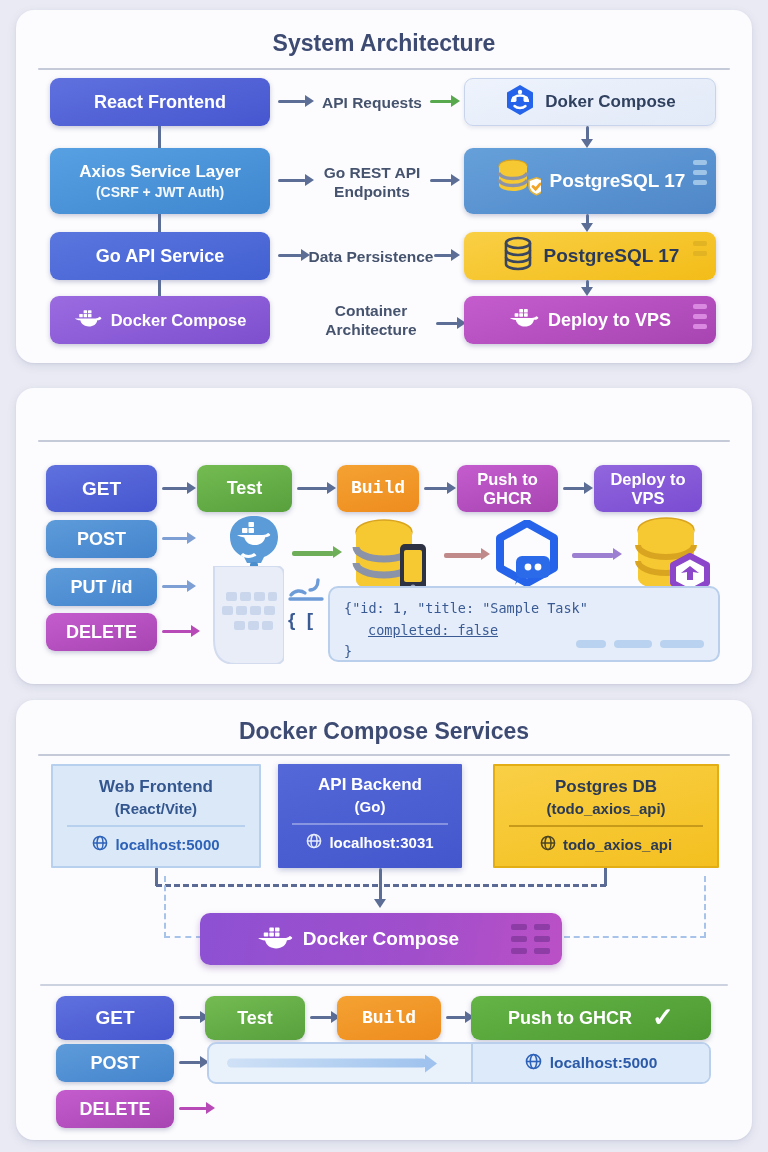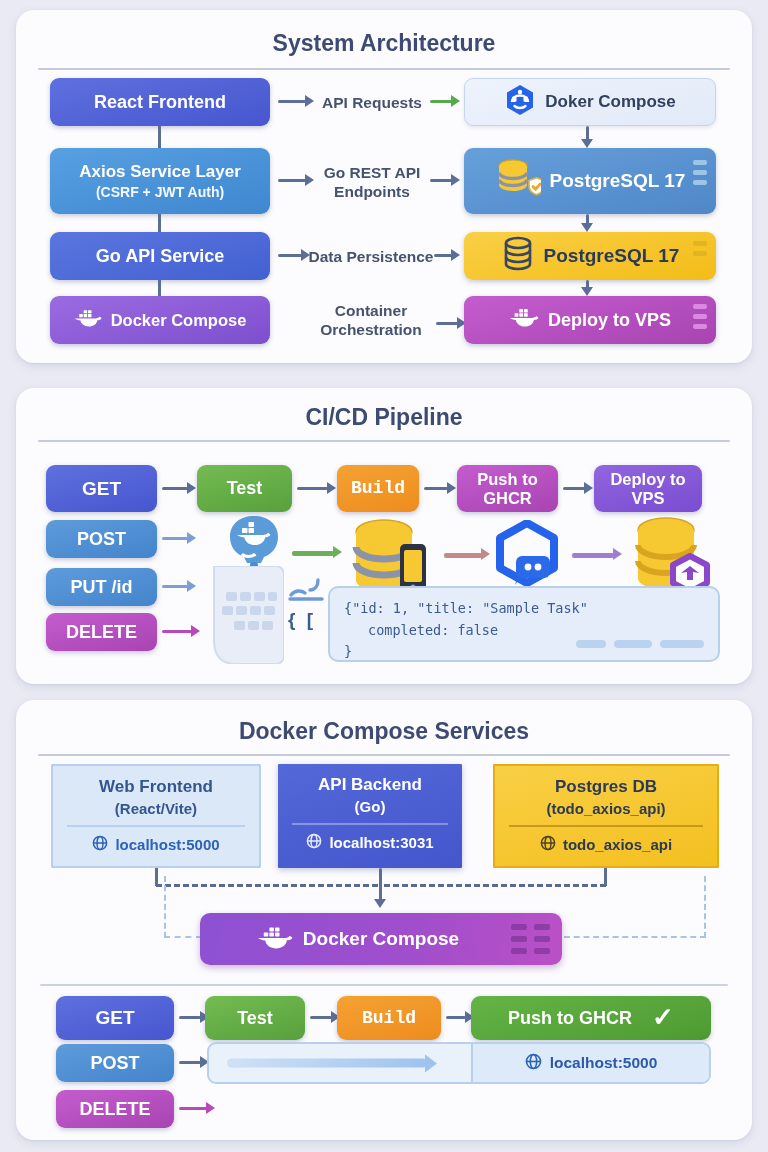--- a/index.html
+++ b/index.html
@@ -111,21 +111,21 @@
     <div>Endpoints</div>
   </div>
   <div class="harrow" style="left:414px;top:169px;width:22px;"></div>
 
   <div class="harrow" style="left:262px;top:244px;width:24px;"></div>
   <div class="hlabel" style="left:290px;top:237px;width:130px;font-size:15.5px;">Data Persistence</div>
   <div class="harrow" style="left:418px;top:244px;width:18px;"></div>
 
   <div class="hlabel" style="left:292px;top:291px;width:126px;font-size:15.5px;">
     <div>Container</div>
-    <div>Orchestration</div>
+    <div>Architecture</div>
   </div>
   <div class="harrow" style="left:420px;top:312px;width:22px;"></div>
 
   <div class="box c-light rowflex" style="left:448px;top:68px;width:252px;height:48px;font-size:17px;">
     <span class="ico">
       <svg width="32" height="32" viewBox="0 0 32 32">
           <polygon points="16,1 29,8.5 29,23.5 16,31 3,23.5 3,8.5" fill="#2563eb"></polygon>
           <circle cx="16" cy="8" r="2.2" fill="#ffffff"></circle>
           <path d="M8 18c0-4 3.5-6.5 8-6.5s8 2.5 8 6.5" fill="none" stroke="#ffffff" stroke-width="2.4"></path>
           <rect x="8" y="12.5" width="4.5" height="5.5" rx="1.4" fill="#ffffff"></rect>
@@ -188,21 +188,20 @@
         <i></i>
         <i></i>
       </span>
   </div>
   <div class="varrow" style="left:570px;top:116px;height:14px;"></div>
   <div class="varrow" style="left:570px;top:204px;height:10px;"></div>
   <div class="varrow" style="left:570px;top:270px;height:8px;"></div>
 </div>
 
 <div class="panel" style="top:388px;height:296px;">
-  <div class="ptitle" style="top:16px;">CI/CD Pipeline</div>
   <div class="pdivider" style="top:52px;left:22px;width:692px;"></div>
 
   <div class="box c-indigo" style="left:30px;top:77px;width:111px;height:47px;font-size:19px;">
       <span>GET</span>
     </div>
   <div class="harrow" style="left:146px;top:99px;width:26px;"></div>
   <div class="box c-green" style="left:181px;top:77px;width:95px;height:47px;font-size:18px;">
       <span>Test</span>
     </div>
   <div class="harrow" style="left:281px;top:99px;width:31px;"></div>
@@ -300,21 +299,21 @@
   <span style="position:absolute;left:272px;top:188px;">
     <svg width="36" height="26" viewBox="0 0 36 26" fill="none" stroke="#6d9bd8" stroke-width="3.4" stroke-linecap="round">
         <path d="M30 4c0 6-3 10-8 10"></path>
         <path d="M3 19c4-5 10-5 14-2"></path>
         <path d="M2 23h32"></path>
       </svg>
   </span>
   <div class="glyph" style="left:272px;top:221px;font-size:19px;letter-spacing:3px;color:#3a5a94;">{ [</div>
   <div class="codebox" style="left:312px;top:198px;width:392px;height:76px;">
     <div>{"id: 1, "title: "Sample Task"</div>
-    <div style="padding-left:24px;">completed: false</div>
+    <div style="padding-left:24px;text-decoration:underline;">completed: false</div>
     <div>}</div>
     <span class="pills">
         <i style="width:30px;"></i>
         <i style="width:38px;"></i>
         <i style="width:44px;"></i>
       </span>
   </div>
 </div>
 
 <div class="panel" style="top:700px;height:440px;">

